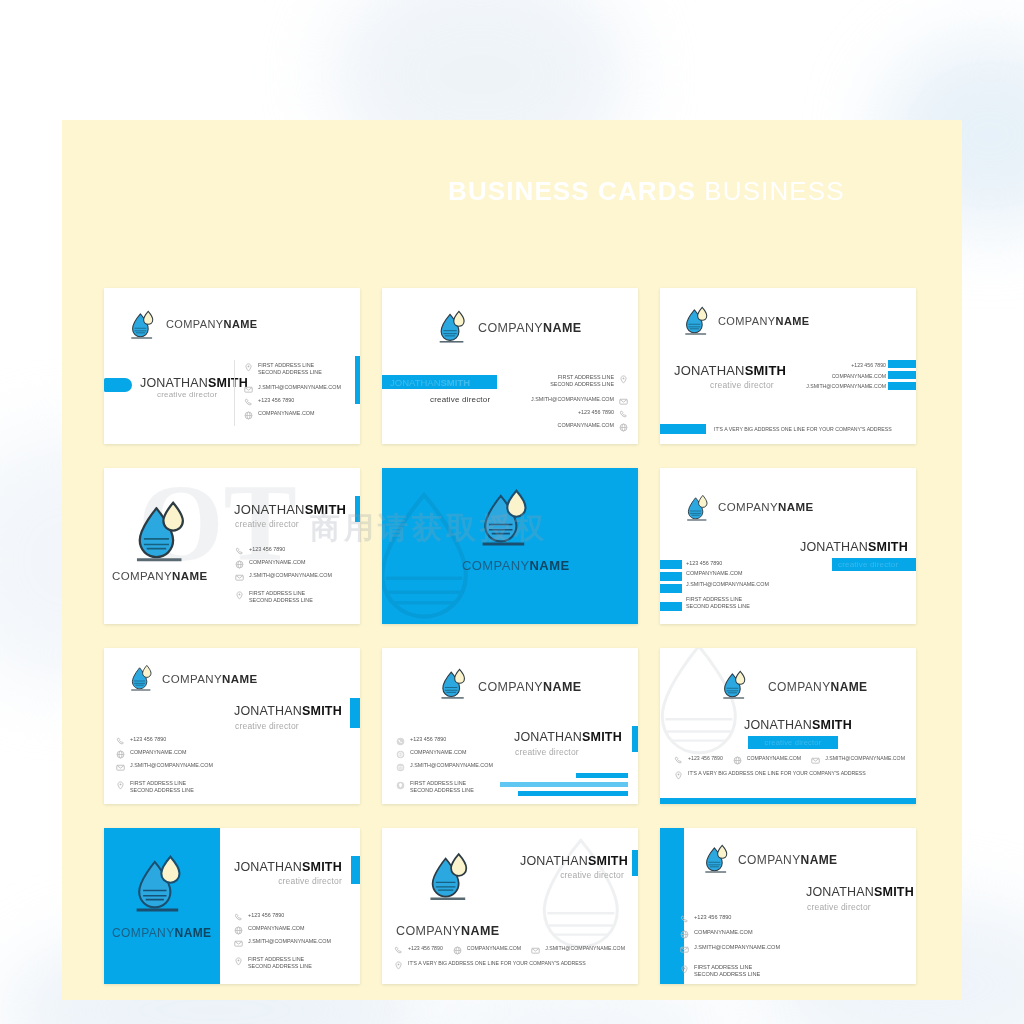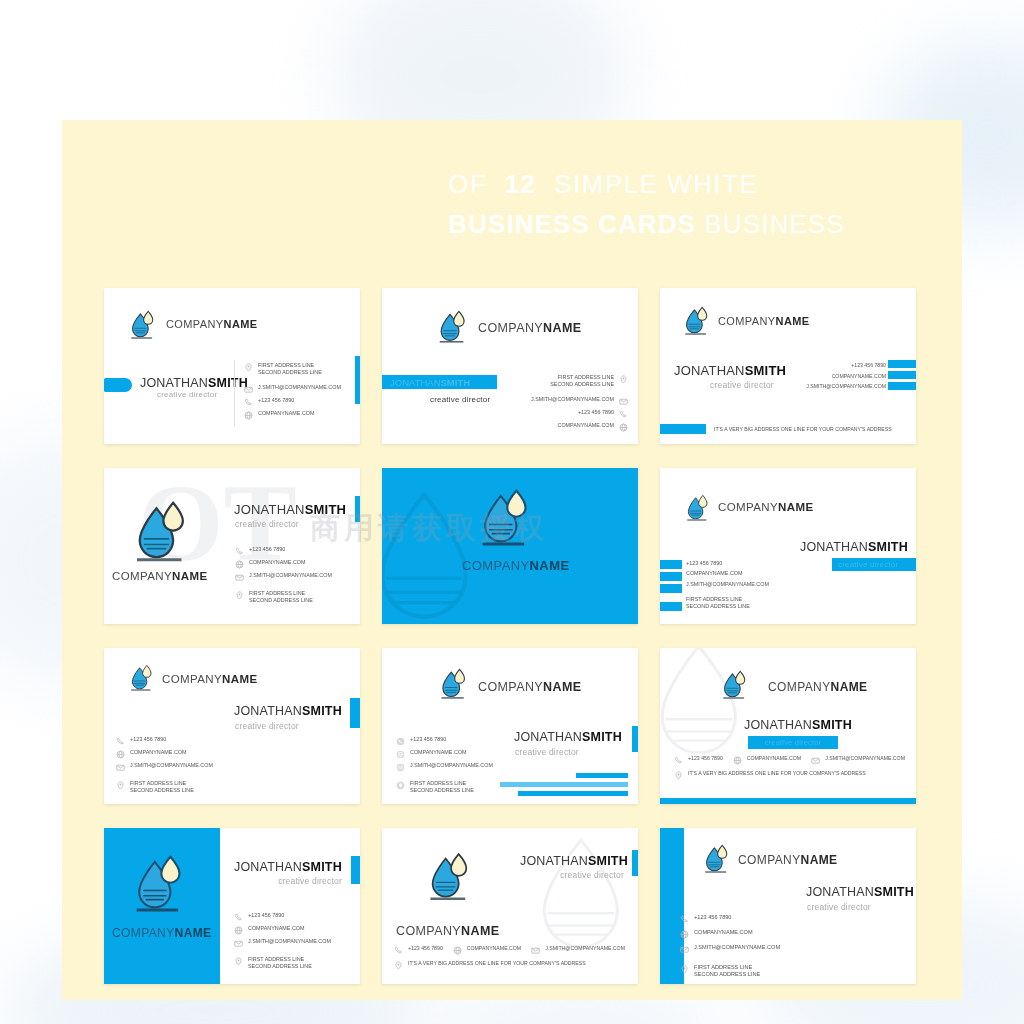--- a/index.html
+++ b/index.html
@@ -189,25 +189,20 @@
   <div class="bg-blob b3"></div>
   <div class="bg-blob b4"></div>
   <div class="bg-blob b5"></div>
   <div class="bg-blob b6"></div>
 
   <div id="canvas">
 
     <div class="header">
 
       <div class="head-lines">
-        <div class="head-line1">
-          <span>OF</span>&nbsp;
-          <span class="hl-bold">12</span>&nbsp;
-          <span>SIMPLE  WHITE</span>
-        </div>
         <div class="head-line2">
           <span class="hl-bold">BUSINESS CARDS</span>
           <span>BUSINESS</span>
         </div>
       </div>
     </div>
 
     <div id="grid">
 
       <div class="card">

